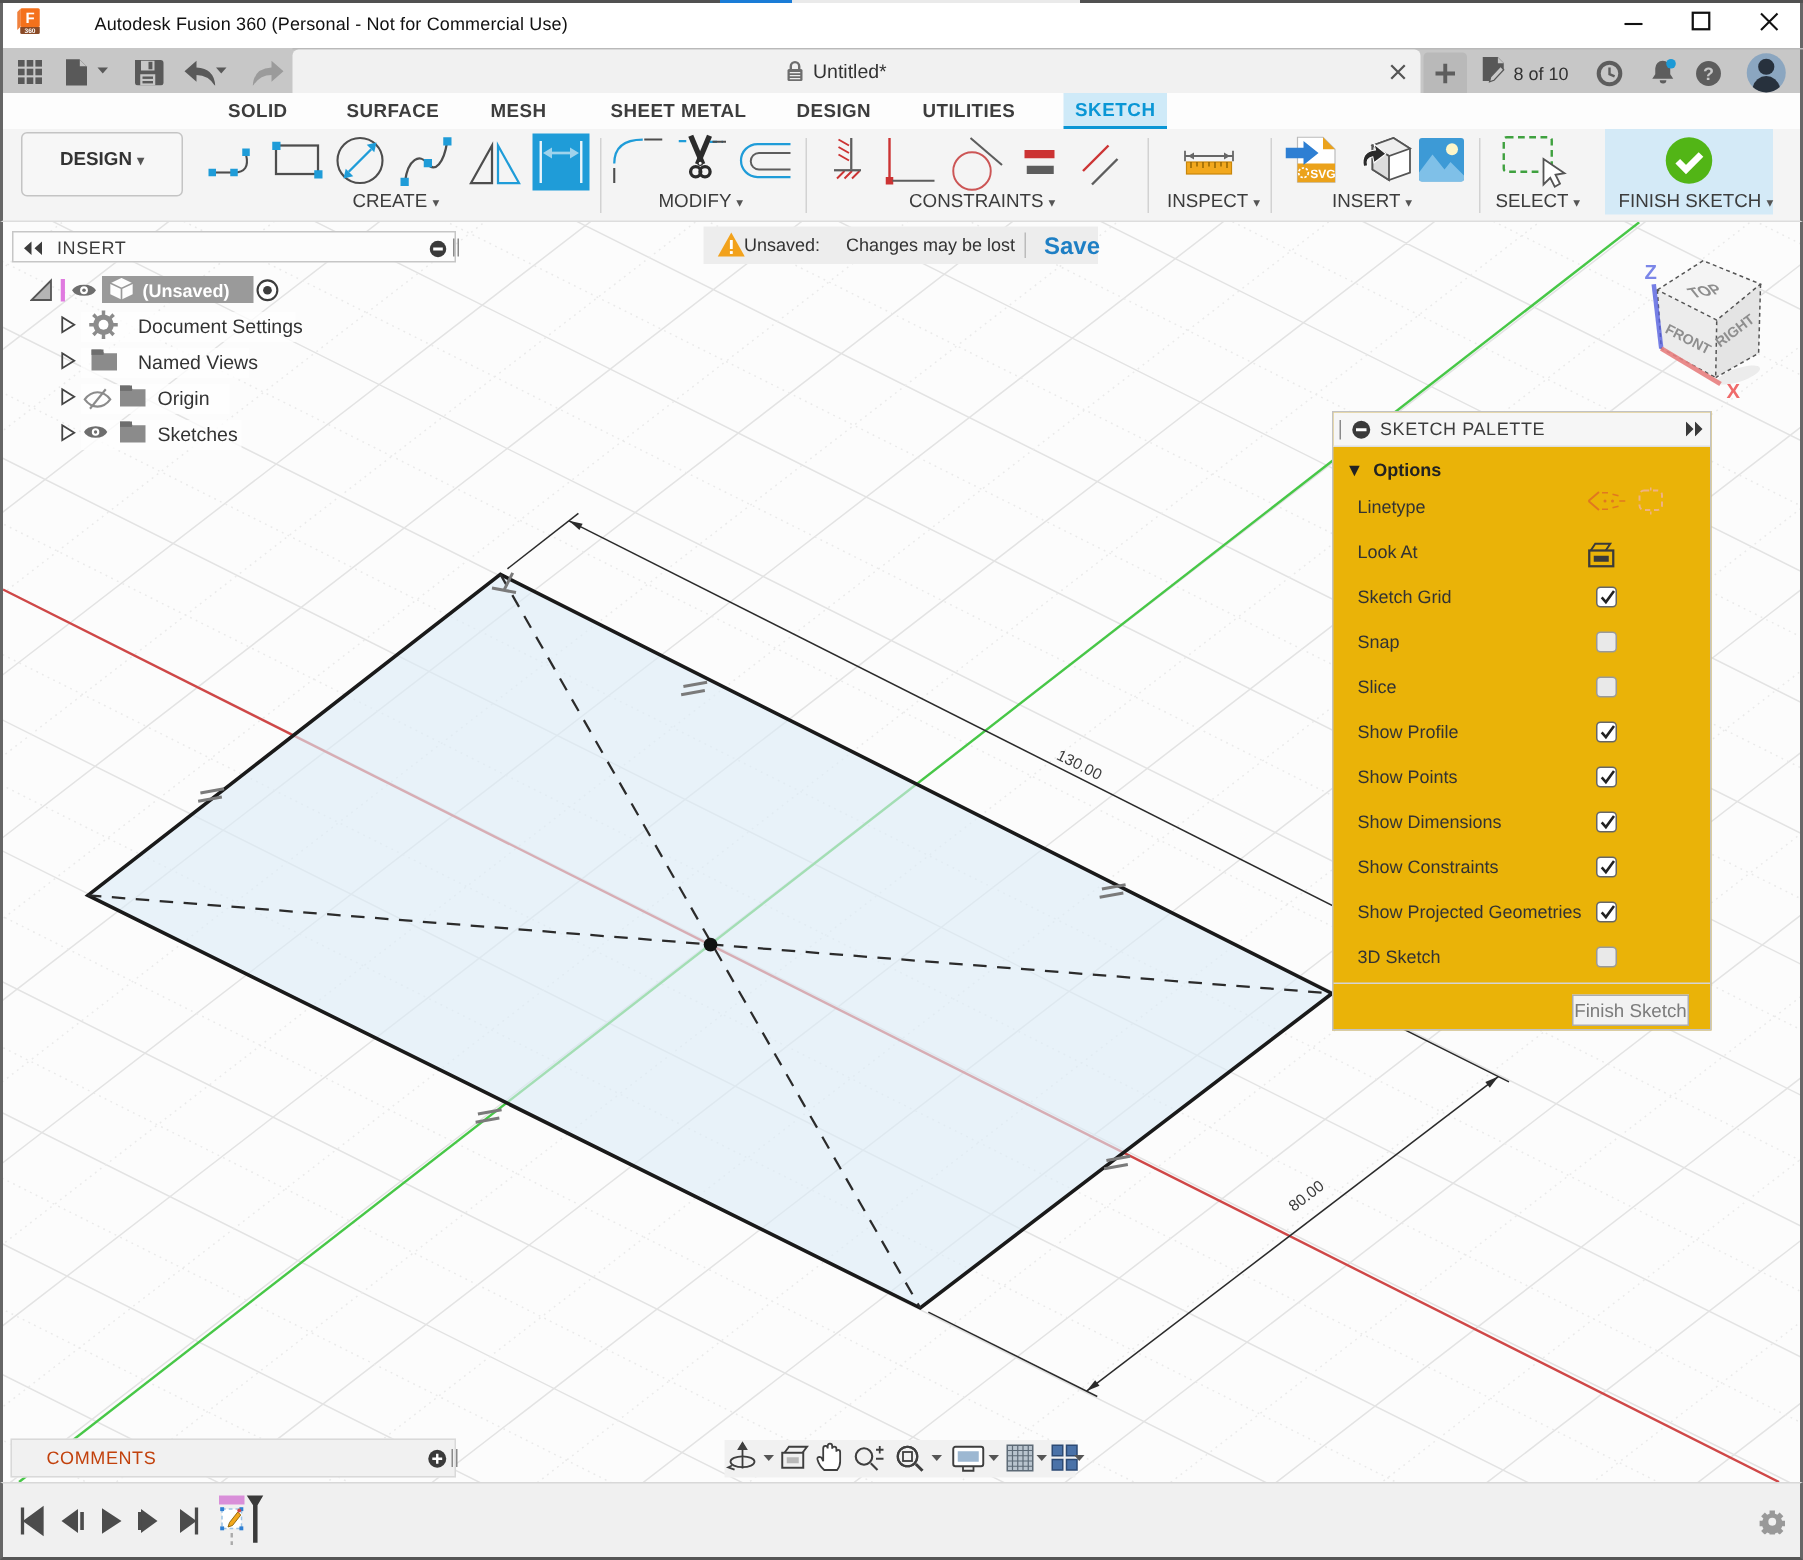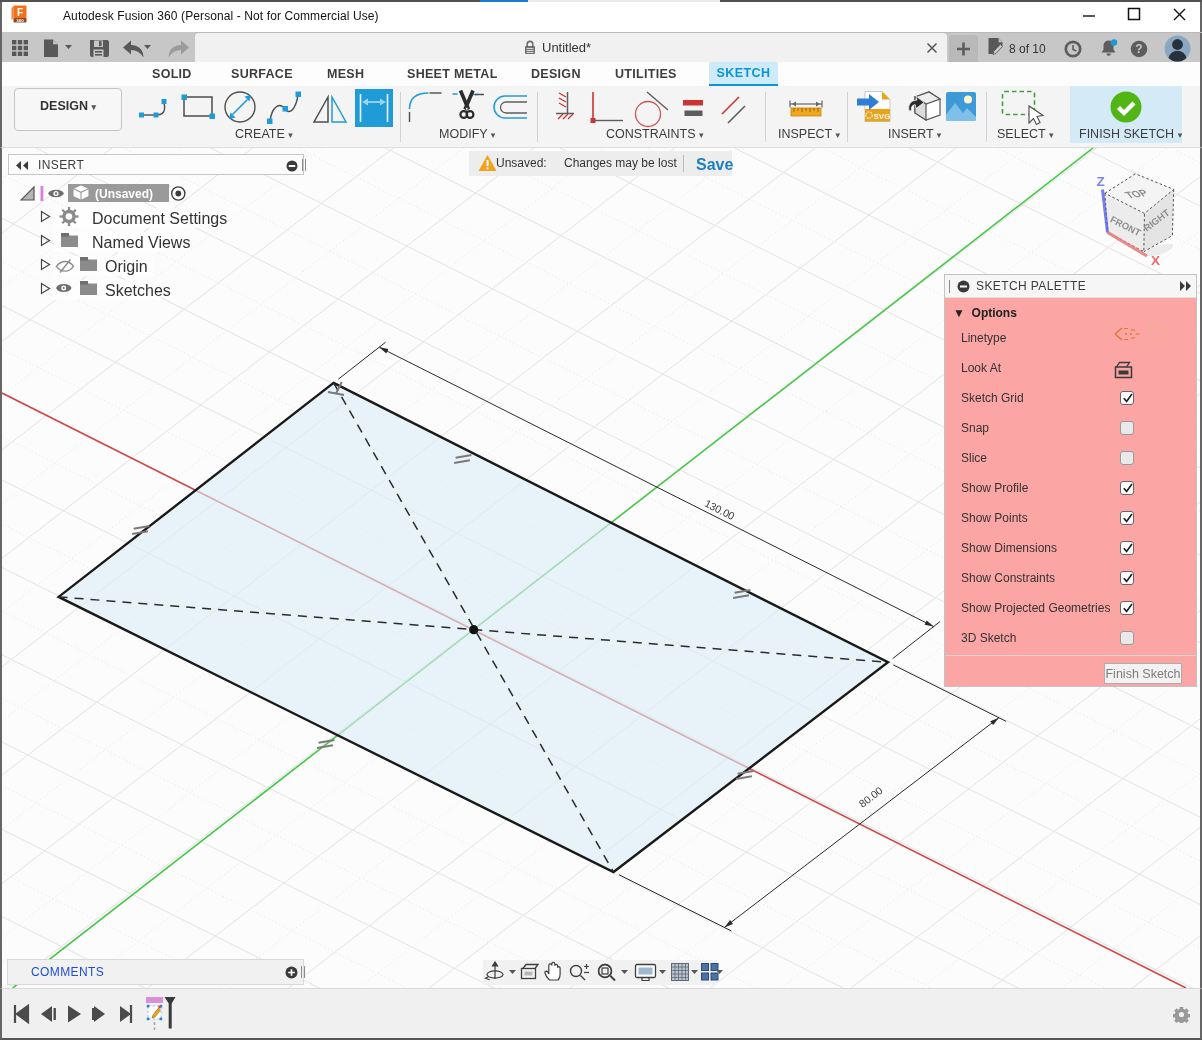--- a/index.html
+++ b/index.html
@@ -26,32 +26,32 @@
 
 #ribbon{position:absolute;left:0;top:86px;width:1202px;height:62px;background:#f4f4f4;border-left:2px solid #666;border-right:2px solid #666;border-bottom:1px solid #ddd}
 .glabel{position:absolute;top:41px;font-size:12.5px;color:#3c3c3c;white-space:nowrap}
 .gsep{position:absolute;top:6px;width:1px;height:50px;background:#d2d2d2}
 #designbtn{position:absolute;left:12px;top:2px;width:108px;height:43px;background:#f7f7f7;border:1px solid #c4c4c4;border-radius:4px;font-size:12.5px;color:#333;text-align:center;line-height:34px;font-weight:bold}
 #finishbg{position:absolute;left:1068px;top:0;width:112px;height:57px;background:#d4eaf7}
 
 #canvas{position:absolute;left:0;top:148px;width:1202px;height:840px;background:#fcfcfc;overflow:hidden;border-left:2px solid #666;border-right:2px solid #666}
 
 #browserhdr{position:absolute;left:8px;top:154px;width:296px;height:21px;background:#fcfcfc;border:1px solid #c6c6c6;font-size:12px;color:#3c3c3c;letter-spacing:.4px}
-.brow{position:absolute;height:19px;font-size:16px;color:#333;white-space:nowrap}
+.brow{position:absolute;height:19px;font-size:13px;color:#333;white-space:nowrap}
 .browbg{position:absolute;height:20px;background:rgba(255,255,255,.75)}
 #warn{position:absolute;left:469px;top:151px;width:263px;height:25px;background:#ededed;font-size:12.5px;color:#333}
 
-#palette{position:absolute;left:944px;top:274px;width:253px;height:413px;background:#fca5a5;border:1px solid #c2c2c2;font-size:12px;color:#333}
+#palette{position:absolute;left:888px;top:274px;width:253px;height:413px;background:#eab308;border:1px solid #c2c2c2;font-size:12px;color:#333}
 #palhdr{position:relative;height:23px;border-bottom:1px solid #e0e0e0;background:#f6f6f6}
 .prow{position:absolute;left:16px;width:221px;height:30px;line-height:30px}
 .pchk{position:absolute;right:62px;top:8px;width:14px;height:14px;border:1.5px solid #666;border-radius:3px;background:#fff}
 .pchk.off{background:#e9e9e9;border-color:#999}
 #finishbtn{position:absolute;right:14px;top:388px;width:78px;height:21px;border:1px solid #adadad;background:#f2f2f2;color:#7c7c7c;font-size:12.5px;text-align:center;line-height:20px}
 
-#comments{position:absolute;left:7px;top:959px;width:297px;height:26px;background:#f1f1f1;border:1px solid #d9d9d9;font-size:12px;color:#1d4ed8;letter-spacing:.4px}
+#comments{position:absolute;left:7px;top:959px;width:297px;height:26px;background:#f1f1f1;border:1px solid #d9d9d9;font-size:12px;color:#c2410c;letter-spacing:.4px}
 #navbar{position:absolute;left:483px;top:960px;width:234px;height:25px;background:#f1f1f1}
 
 #timeline{position:absolute;left:0;top:988px;width:1202px;height:52px;background:#f0f0f0;border-top:1px solid #d8d8d8;border-left:2px solid #666;border-right:2px solid #666;border-bottom:2px solid #565656}
 </style></head>
 <body>
 <div id="canvas"><svg width="1202" height="840" viewBox="0 148 1202 840">
 <style>
 .gM{stroke:#e3e3e3;stroke-width:1;fill:none}
 .gN{stroke:#eaeaea;stroke-width:1;fill:none;stroke-dasharray:1.2 3}
 .dim{stroke:#2b2b2b;stroke-width:1;fill:none}

